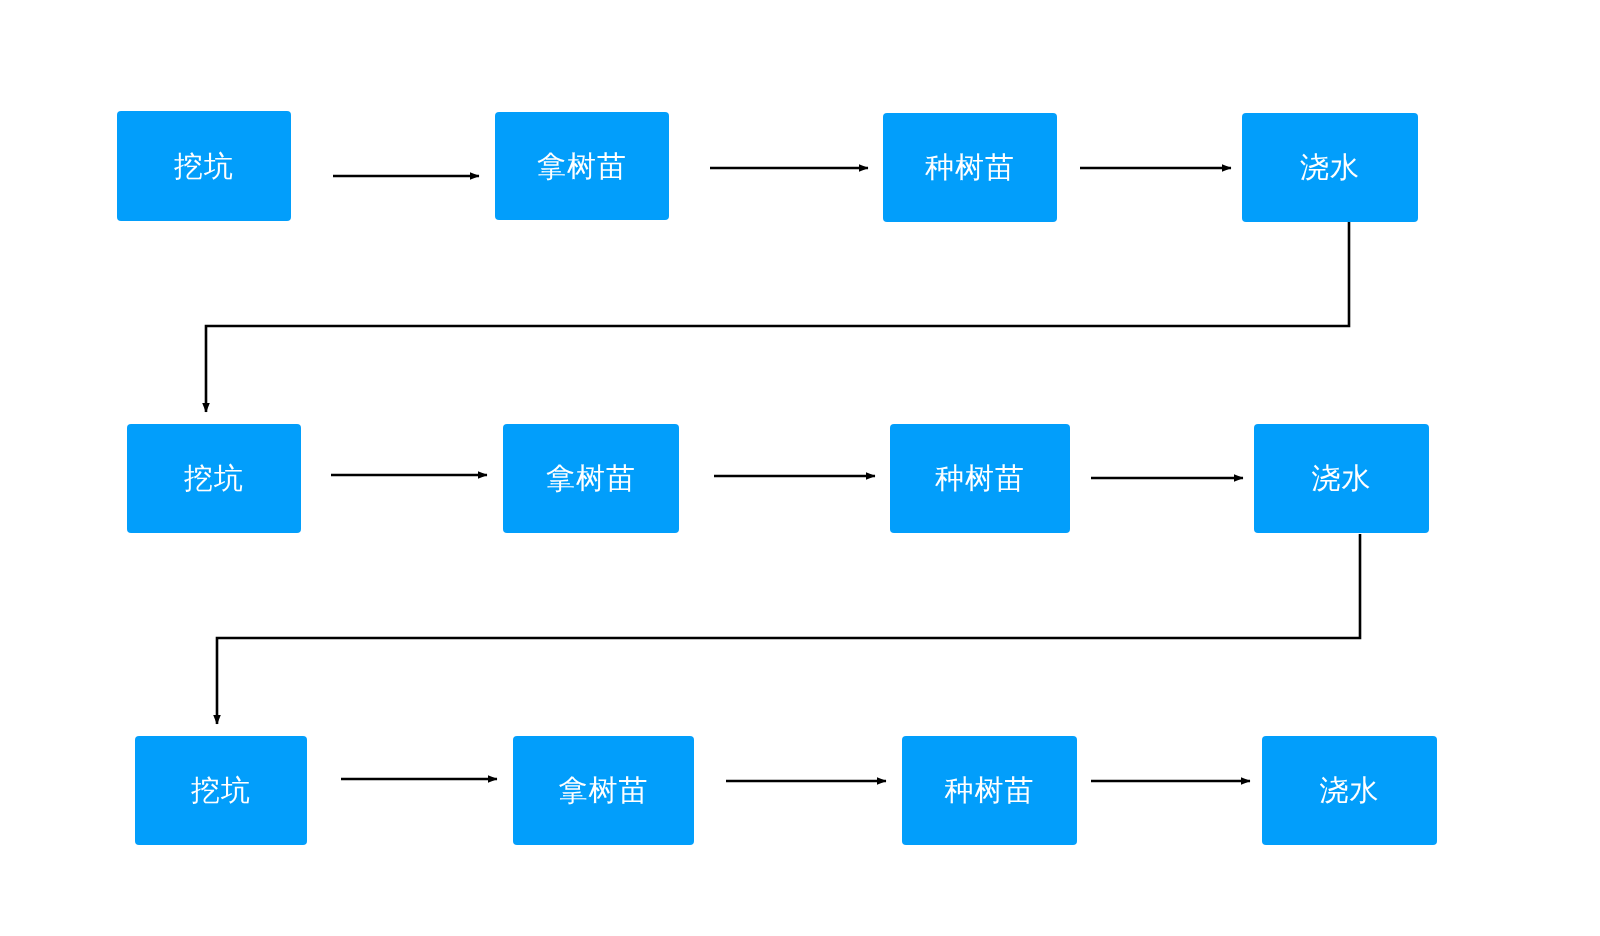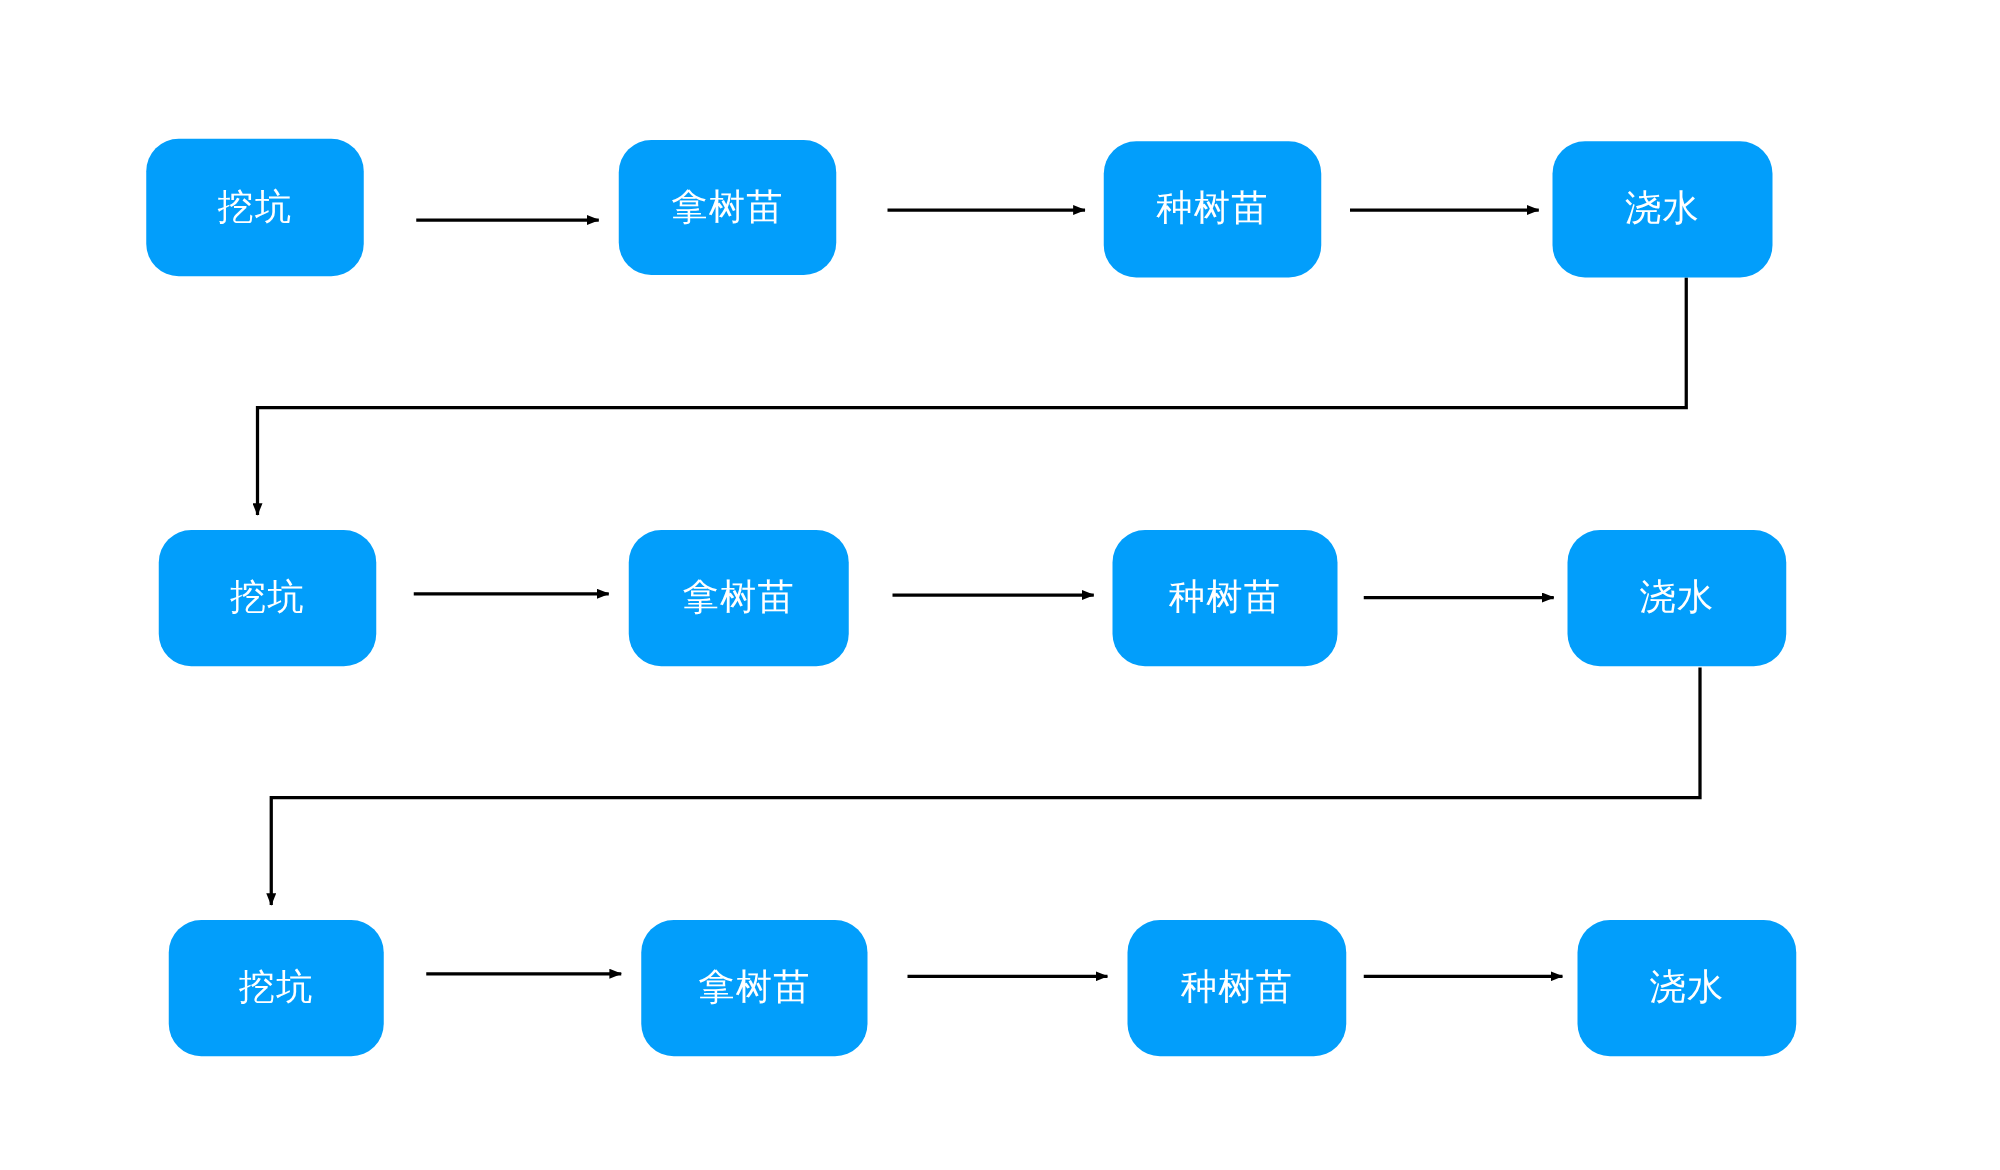--- a/index.html
+++ b/index.html
@@ -24,21 +24,21 @@
     width: 1600px;
     height: 936px;
     pointer-events: none;
   }
   .node {
     position: absolute;
     display: flex;
     align-items: center;
     justify-content: center;
     box-sizing: border-box;
-    border-radius: 26px;
+    border-radius: 4px;
     color: #ffffff;
     font-size: 29px;
     line-height: 1;
     letter-spacing: 1px;
     font-weight: 400;
     user-select: none;
     z-index: 2;
   }
   .node-label {
     display: block;

